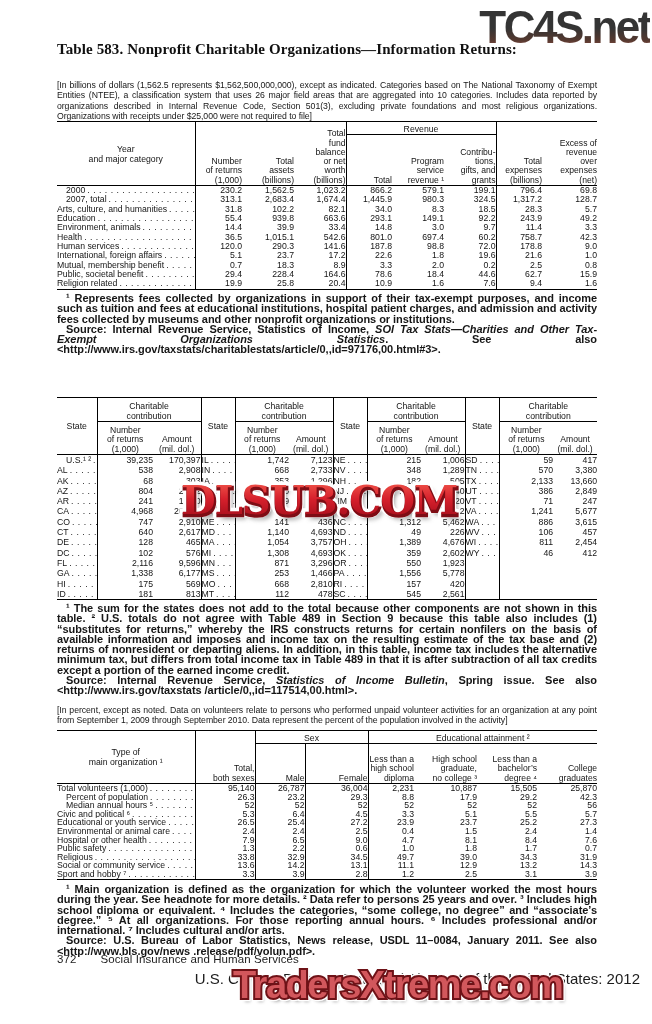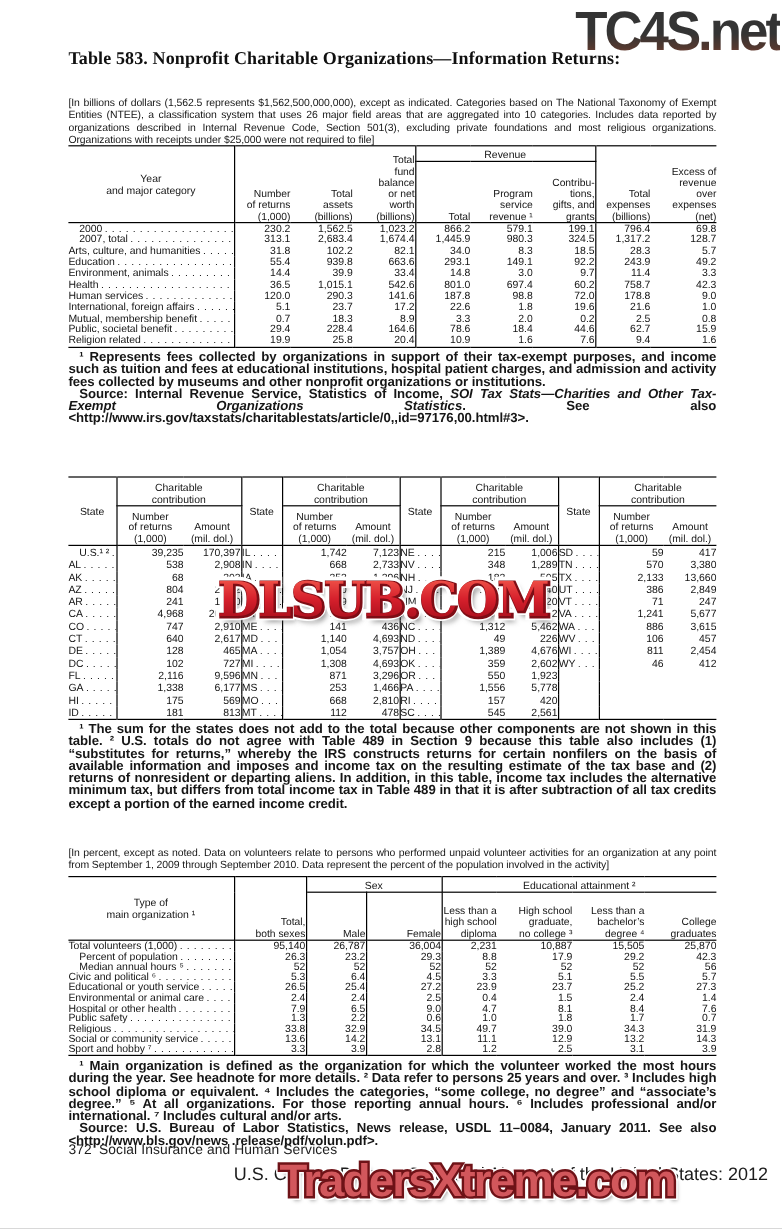--- a/index.html
+++ b/index.html
@@ -44,21 +44,21 @@
   #t583 thead tr:nth-child(2) { height:51px; }
   #t583 tbody td { height:9.35px; line-height:9.35px; }
   #t584 thead tr:nth-child(1) { height:24px; }
   #t584 thead tr:nth-child(2) { height:33px; }
   #t584 tbody td { height:10.3px; line-height:10.3px; }
   #t585 thead tr:nth-child(1) { height:13px; }
   #t585 thead tr:nth-child(2) { height:40px; }
   #t585 tbody td { height:8.6px; line-height:8.6px; }
 
   #footer-line { top:953px; font-size:11.5px; color:#1c1c1c; letter-spacing:0.1px; }
-  #footer-line .pgnum { margin-right:6px; }
+  #footer-line .pgnum { margin-right:24px; }
   #footer-credit { position:absolute; right:12px; top:970px; font-size:15px; color:#1c1c1c; }
 
   
   .wm { position:absolute; z-index:20; pointer-events:none; }
   #wm-top {
     top:3px; right:2px;
     font-family:"Liberation Sans", sans-serif; font-weight:bold;
     font-size:44px; letter-spacing:-2.5px; line-height:46px;
     transform:scaleY(1.05); transform-origin:top right;
     background:linear-gradient(180deg,#343434 52%, #53382f 76%, #8c4c41 94%);
@@ -686,21 +686,21 @@
             <td class="num">2,454</td>
           </tr>
           <tr>
             <td class="stub vr">
               <div class="stub-flex">
                 <span class="lbl">DC</span>
                 <span class="lead"></span>
               </div>
             </td>
             <td class="num">102</td>
-            <td class="num vr">727</td>
+            <td class="num vr">576</td>
             <td class="stub vr">
               <div class="stub-flex">
                 <span class="lbl">MI</span>
                 <span class="lead"></span>
               </div>
             </td>
             <td class="num">1,308</td>
             <td class="num vr">4,693</td>
             <td class="stub vr">
               <div class="stub-flex">
@@ -850,20 +850,21 @@
             </td>
             <td class="num"></td>
             <td class="num"></td>
           </tr>
         </tbody>
     </table>
   </div>
 
   <div class="sec fnblock" style="top:603px">
     <p>¹ The sum for the states does not add to the total because other components are not shown in this table. ² U.S. totals do not agree with Table 489 in Section 9 because this table also includes (1) “substitutes for returns,” whereby the IRS constructs returns for certain nonfilers on the basis of available information and imposes and income tax on the resulting estimate of the tax base and (2) returns of nonresident or departing aliens. In addition, in this table, income tax includes the alternative minimum tax, but differs from total income tax in Table 489 in that it is after subtraction of all tax credits except a portion of the earned income credit.</p>
+    <p><span>Source: Internal Revenue Service, </span><span class="it">Statistics of Income Bulletin</span><span>, Spring issue. See also &lt;http://www.irs.gov/taxstats /article/0,,id=117514,00.html&gt;.</span></p>
   </div>
 
   <div class="sec headnote" style="top:705px">[In percent, except as noted. Data on volunteers relate to persons who performed unpaid volunteer activities for an organization at any point from September 1, 2009 through September 2010. Data represent the percent of the population involved in the activity]</div>
 
   <div class="sec" style="top:730px">
     <table class="stat" id="t585">
       <colgroup>
         <col style="width:138px">
           <col style="width:60px">
           <col style="width:50px">

